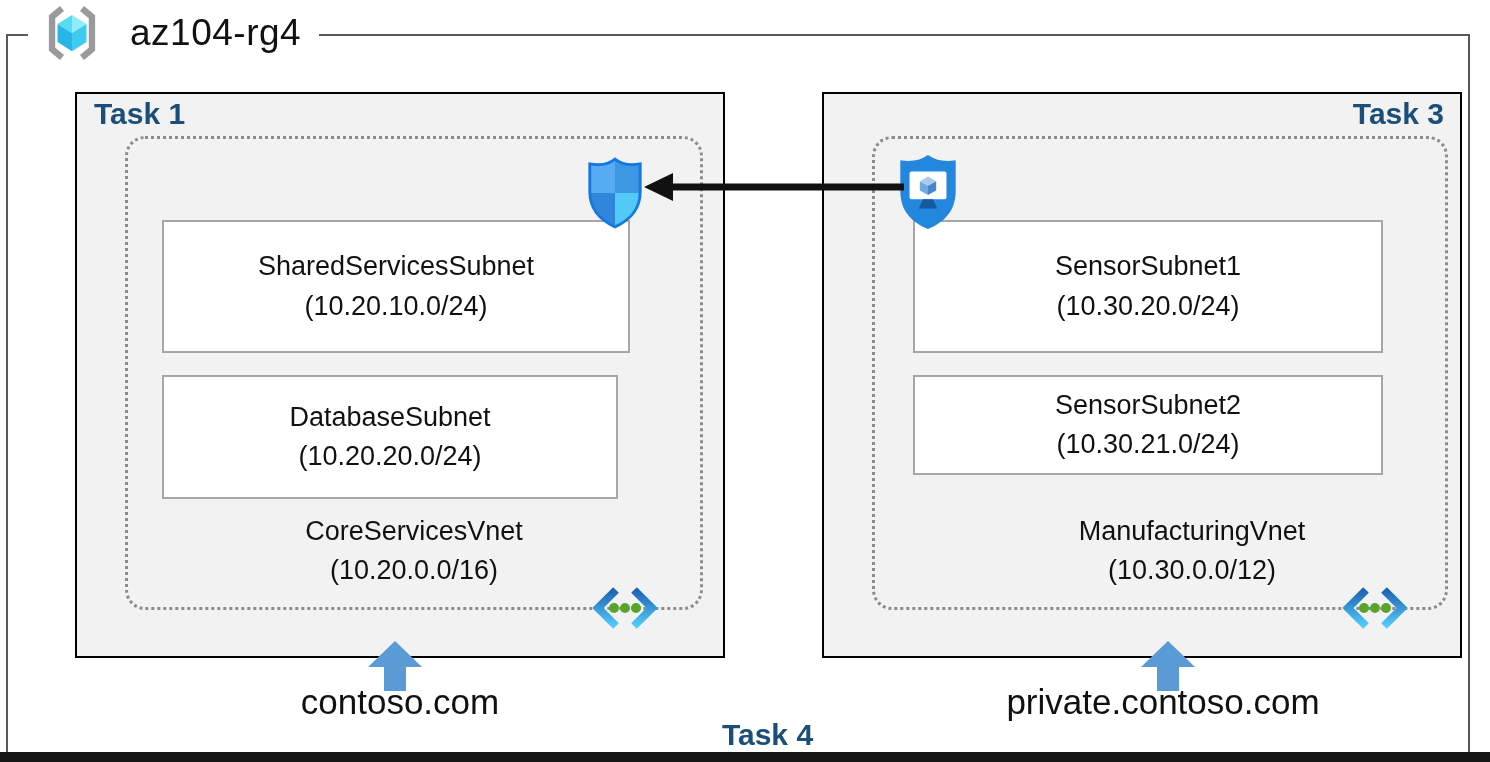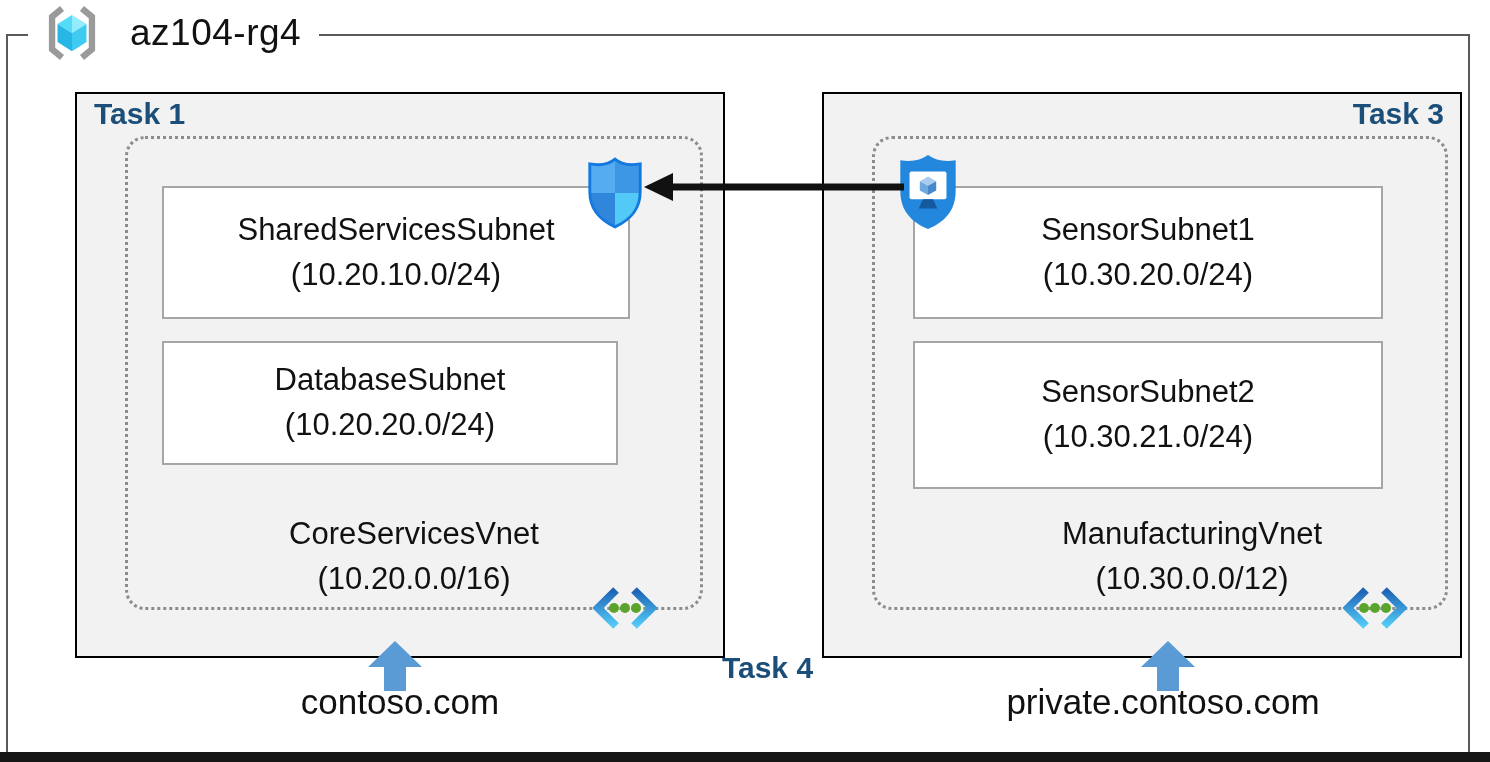--- a/index.html
+++ b/index.html
@@ -17,39 +17,39 @@
 
   
   .task-box{position:absolute;top:92px;height:566px;background:#F2F2F2;
     border:2px solid #000;box-sizing:border-box;z-index:2;}
   #task1-box{left:75px;width:650px;}
   #task2-box{left:822px;width:640px;}
   .task-label{position:absolute;font-size:30px;font-weight:bold;color:#1B4E79;z-index:5;text-align:right;}
   #task1-label{left:94px;top:97px;}
   #task2-label{left:1230px;top:97px;width:214px;text-align:right;}
   #task3-label{left:660px;top:139px;width:220px;text-align:center;}
-  #task4-label{left:660px;top:651px;width:215px;text-align:center;}
+  #task4-label{left:660px;top:718px;width:215px;text-align:center;}
 
   
   .vnet-boundary{position:absolute;top:136px;height:474px;border:3px dotted #8C8C8C;
     border-radius:20px;box-sizing:border-box;z-index:3;}
   #vnet-boundary-left{left:125px;width:578px;}
   #vnet-boundary-right{left:872px;width:576px;}
 
   
   .subnet{position:absolute;background:#fff;border:2px solid #A6A6A6;box-sizing:border-box;
     display:flex;flex-direction:column;justify-content:center;align-items:center;
-    font-size:31px;line-height:1.45;text-align:center;z-index:4;}
+    font-size:27px;line-height:1.45;text-align:center;z-index:4;margin-top:34px;}
   #subnet-l1{left:162px;top:186px;width:468px;height:133px;}
   #subnet-l2{left:162px;top:341px;width:456px;height:124px;}
   #subnet-r1{left:913px;top:186px;width:470px;height:133px;}
-  #subnet-r2{left:913px;top:341px;width:470px;height:148px;}
+  #subnet-r2{left:913px;top:341px;width:470px;height:100px;}
 
   
-  .vnet-caption{position:absolute;top:512px;text-align:center;font-size:31px;
+  .vnet-caption{position:absolute;top:512px;text-align:center;font-size:27px;
     line-height:1.45;z-index:4;}
   #vnet-caption-left{left:125px;width:578px;}
   #vnet-caption-right{left:904px;width:576px;text-align:center;}
 
   
   .vnet-icon{position:absolute;width:64px;height:46px;z-index:6;}
   #vnet-icon-left{left:593px;top:585px;}
   #vnet-icon-right{left:1343px;top:585px;}
   #nsg-icon{position:absolute;left:584px;top:156px;width:62px;height:74px;z-index:6;}
   #bastion-icon{position:absolute;left:895px;top:152px;width:66px;height:80px;z-index:6;}

